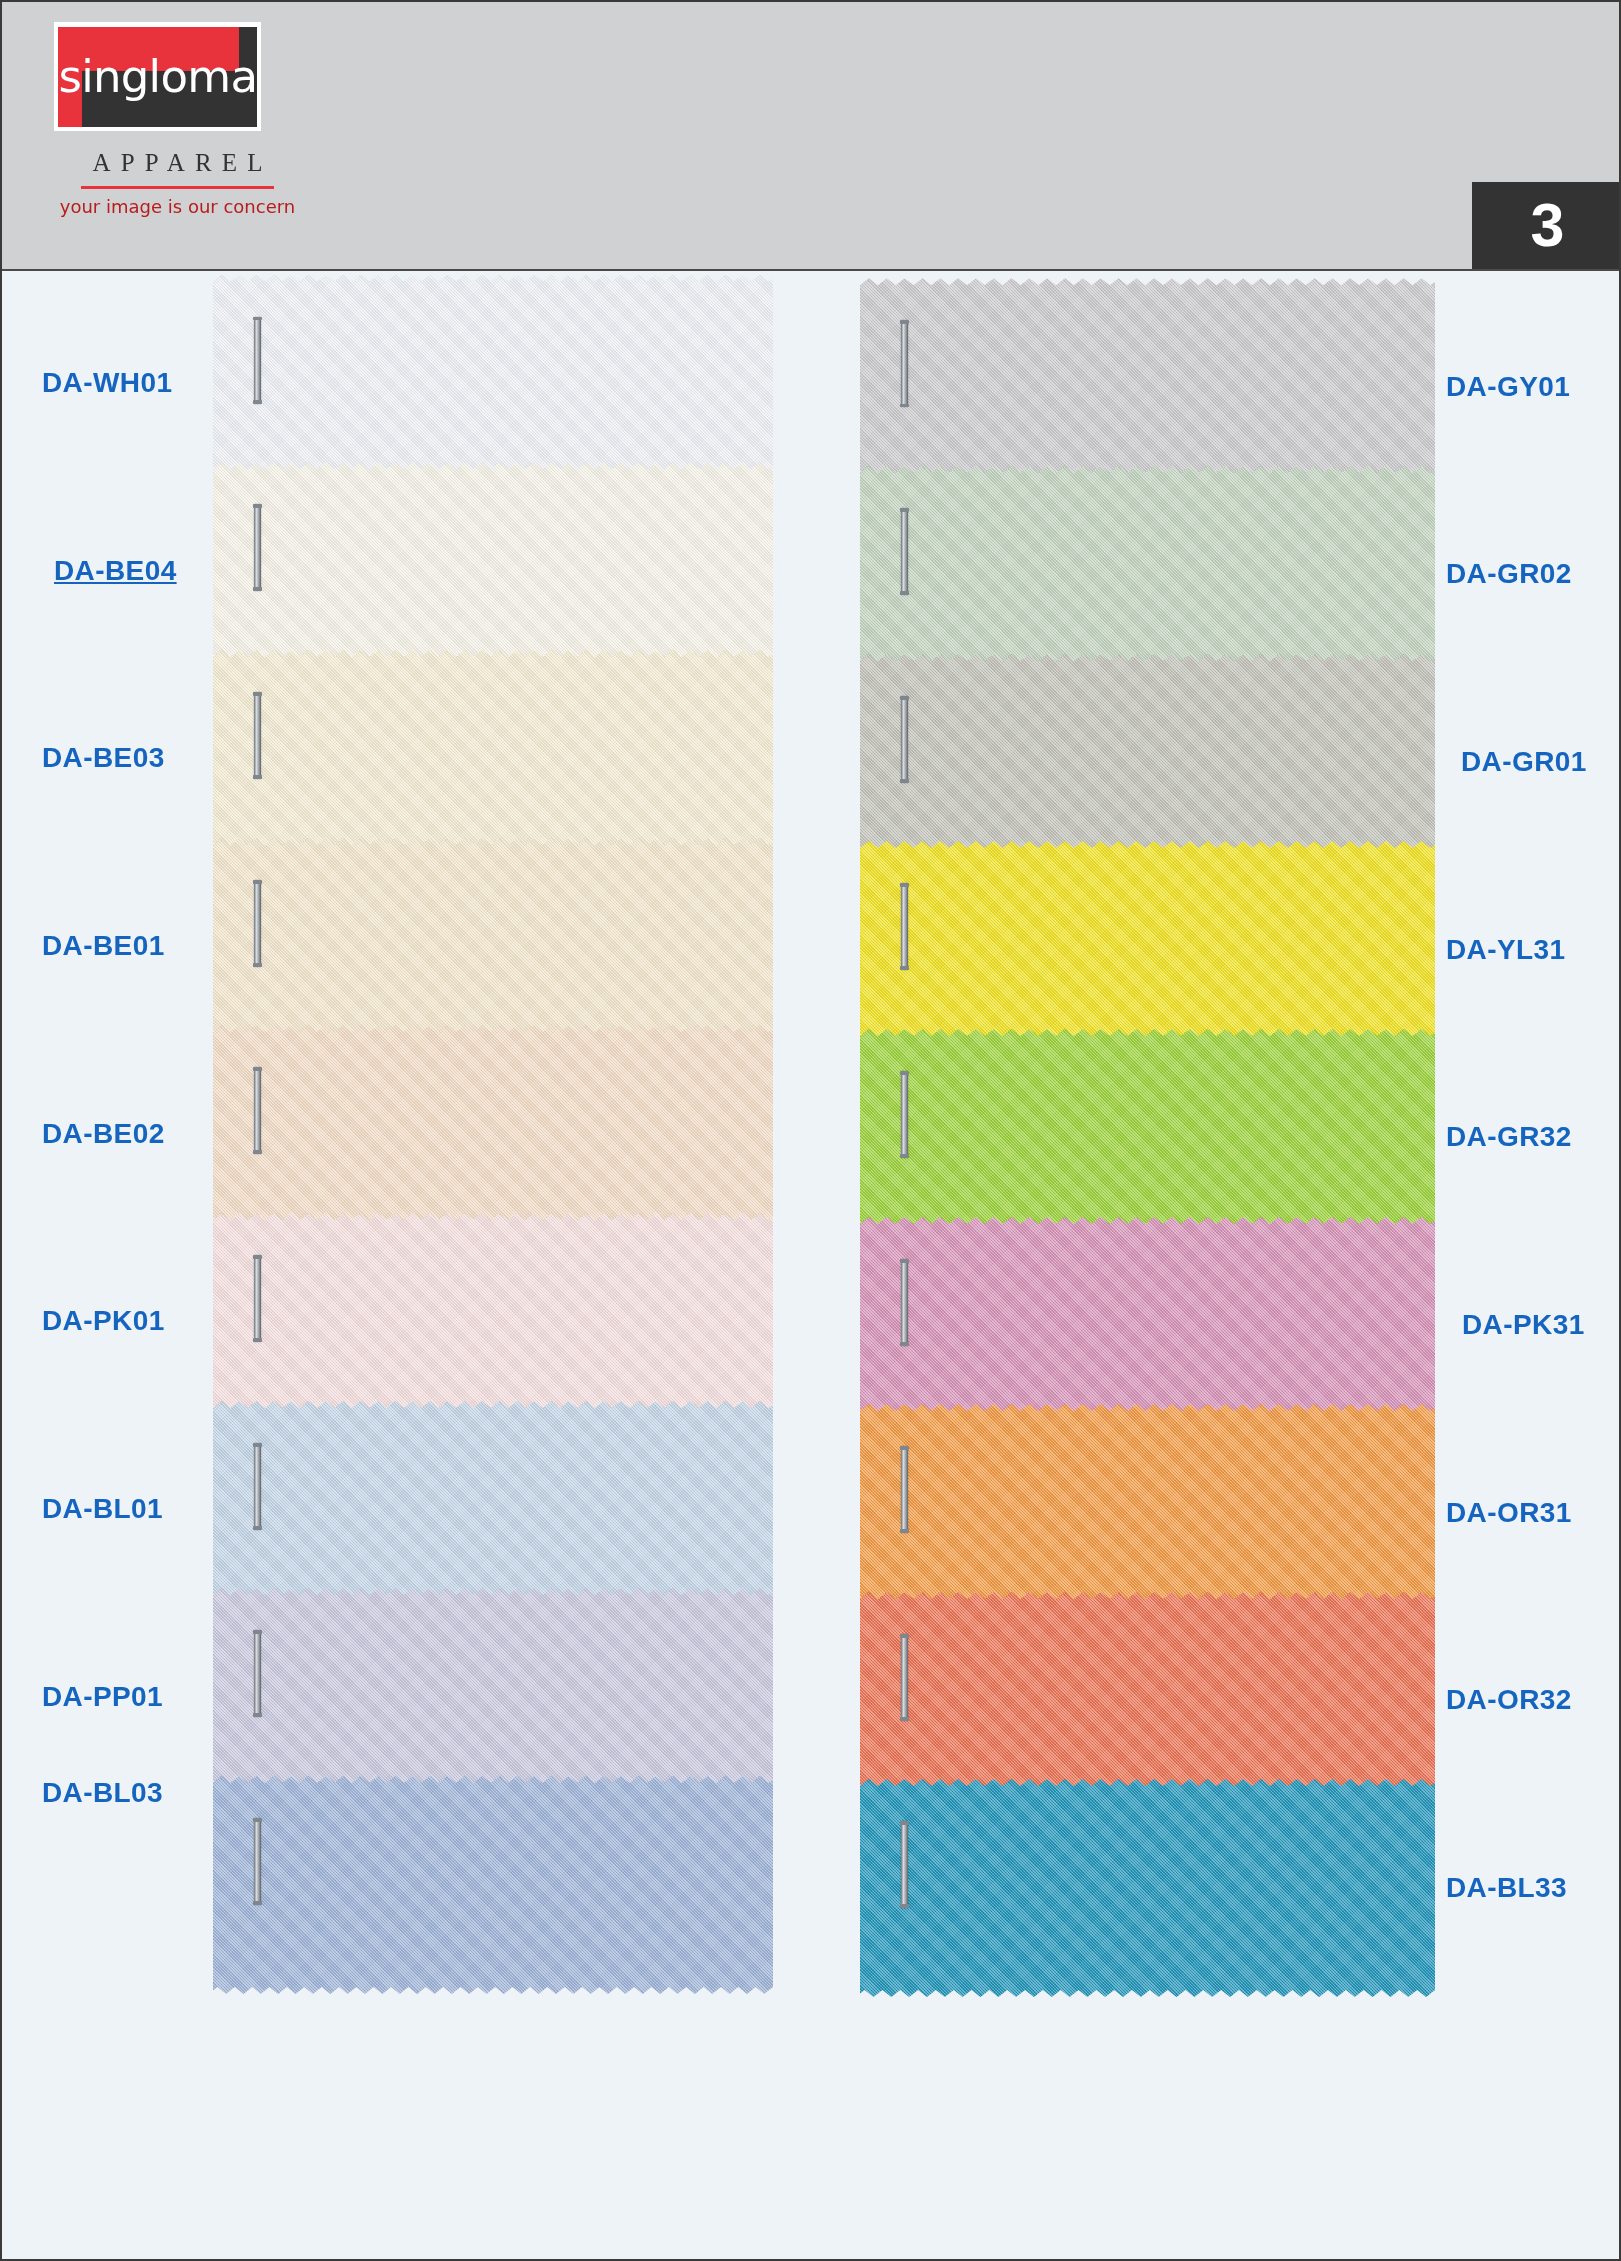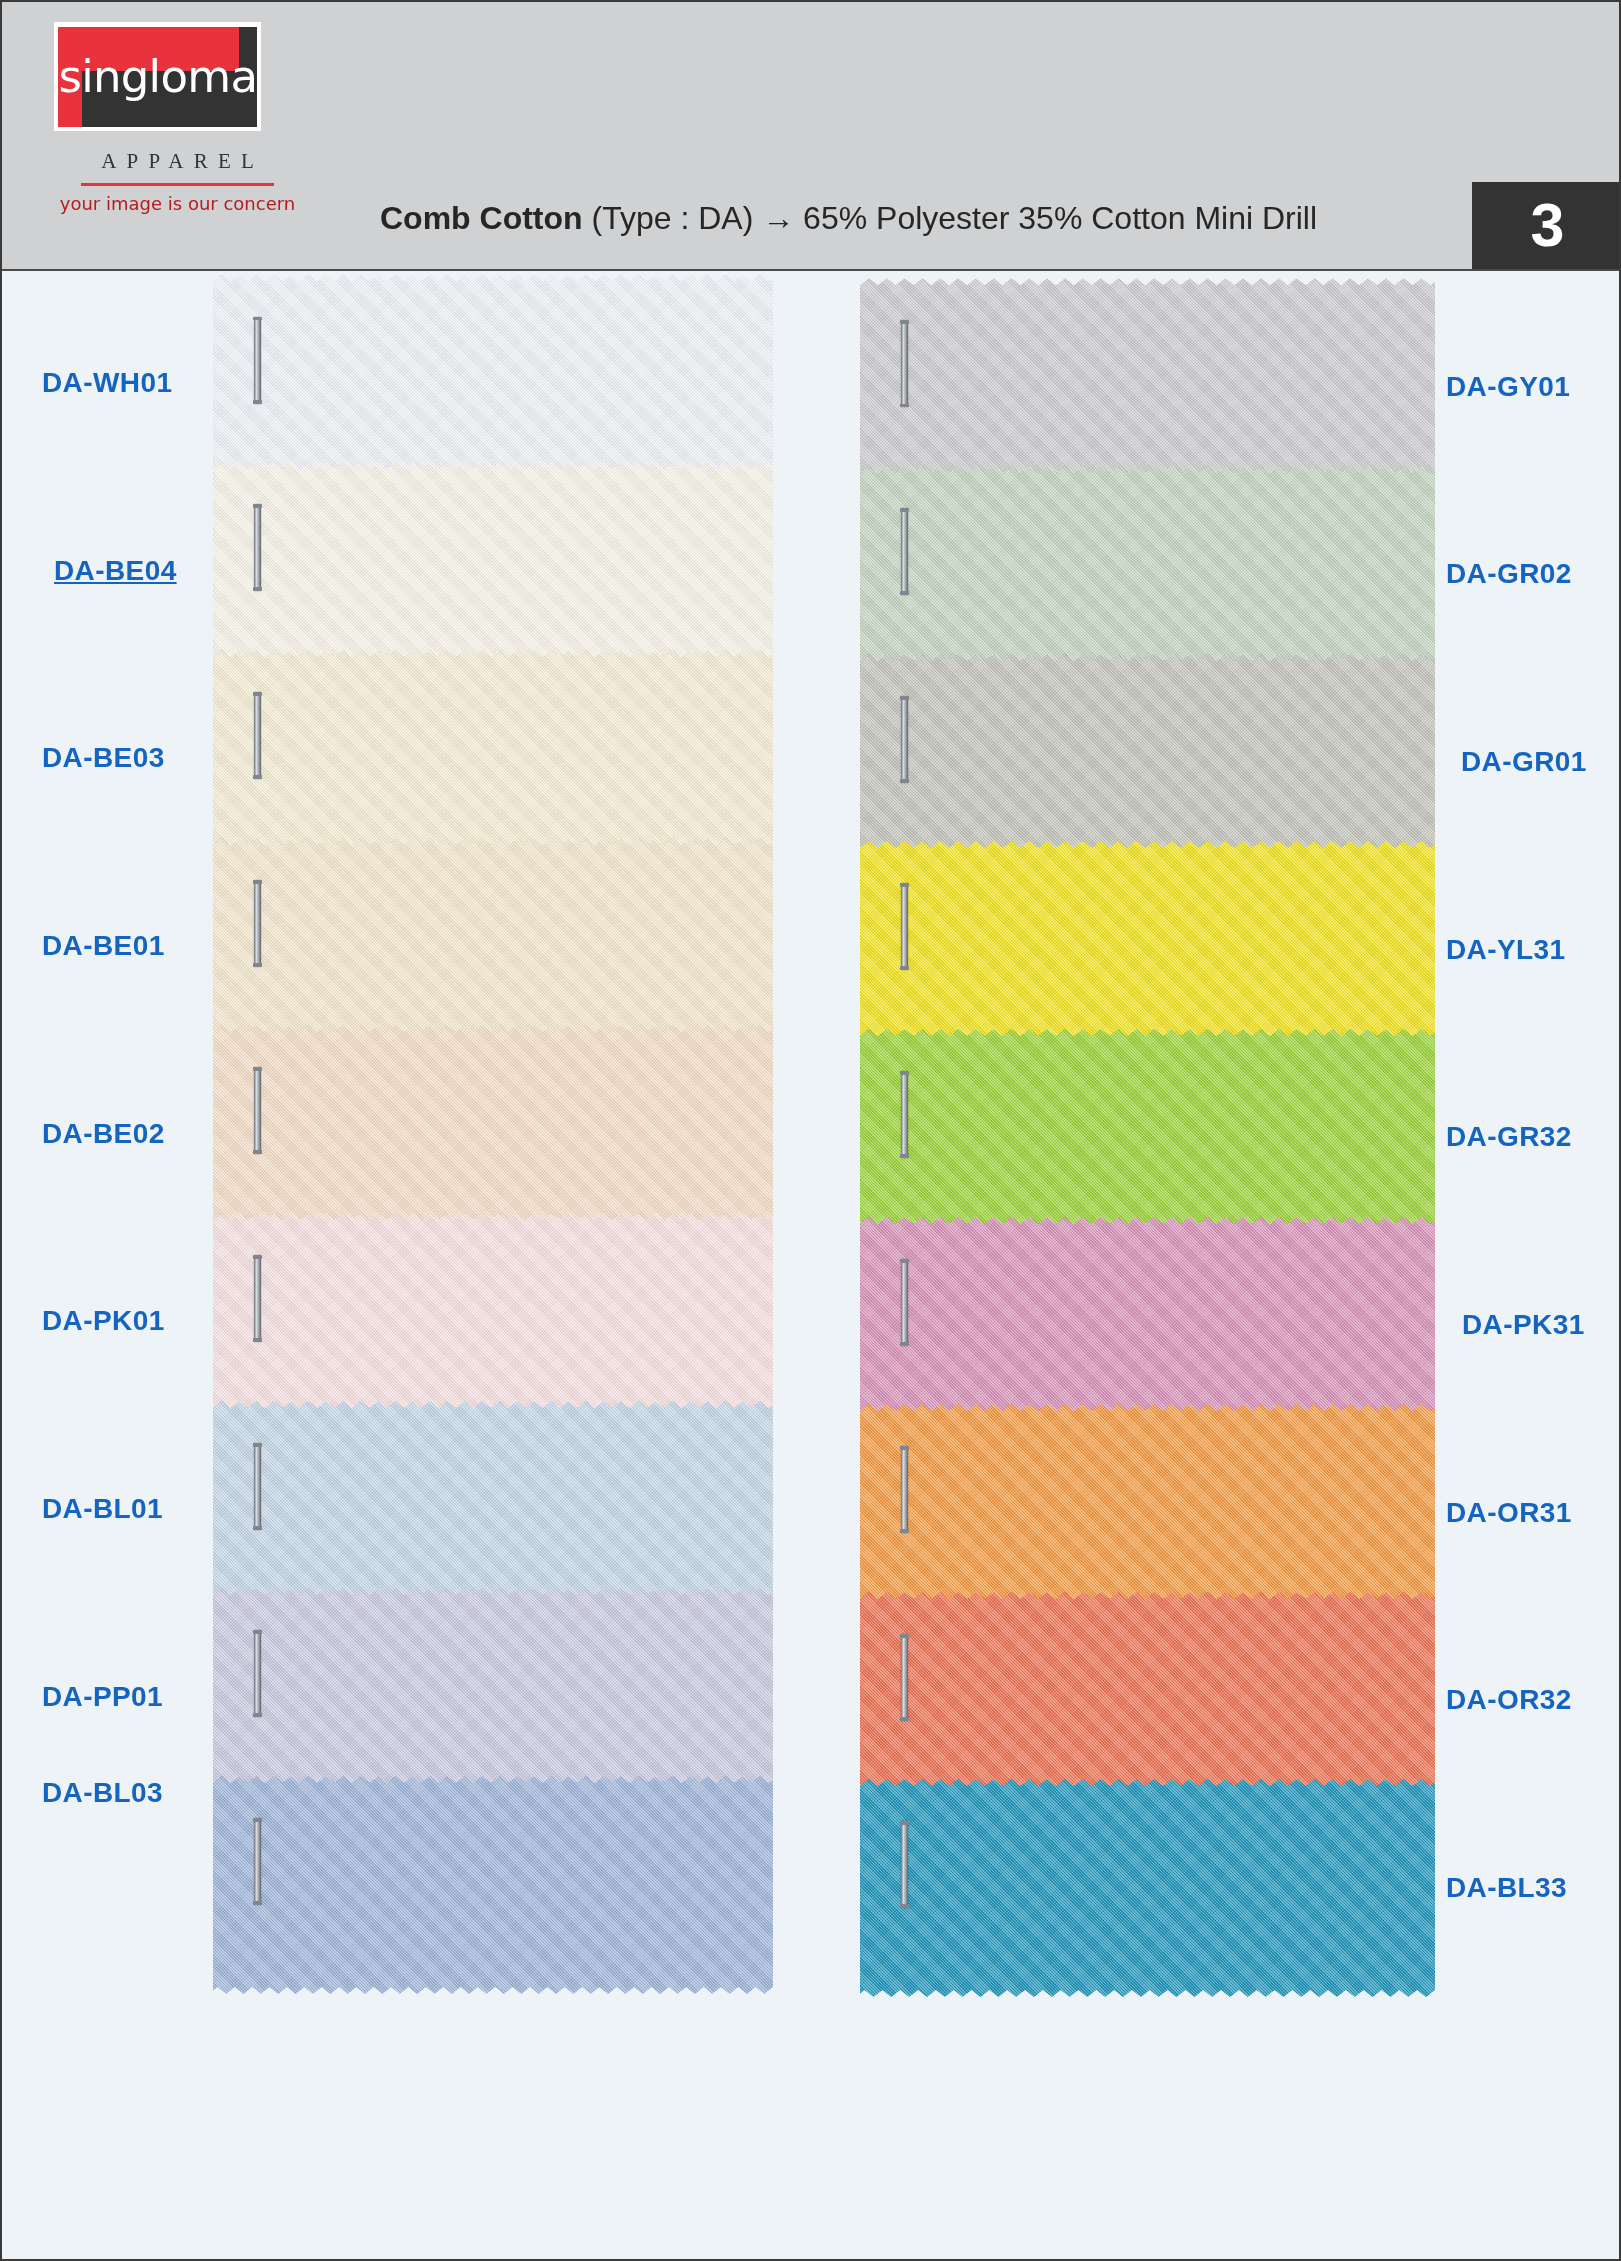--- a/index.html
+++ b/index.html
@@ -58,21 +58,21 @@
     font-size:45px;
     font-weight:400;
     letter-spacing:-0.7px;
     line-height:1;
   }
   .apparel{
     margin-top:17.5px;
     text-align:center;
     color:#333333;
     font-family:"Liberation Serif", serif;
-    font-size:21px;
+    font-size:25px;
     letter-spacing:10.2px;
     font-weight:400;
     padding-left:10.2px;
   }
   .brand-rule{
     margin:8.7px auto 0 auto;
     width:193px;height:3.6px;
     background:#e8323c;
   }
   .tagline{
@@ -207,23 +207,20 @@
           <div class="logo-dark"></div>
           <div class="logo-dark-right"></div>
           <div class="logo-word">singlomax</div>
         </div>
       </div>
       <div class="apparel">APPAREL</div>
       <div class="brand-rule"></div>
       <div class="tagline">your image is our concern</div>
     </div>
 
-    <div class="title">
-      <b>Comb Cotton</b><span> (Type : DA) → 65% Polyester 35% Cotton Mini Drill</span>
-    </div>
 
     <div class="pagebadge">3</div>
   </div>
 
   <div class="board">
     <div class="col col-left" id="col-left">
         <div class="swatch" style="position: absolute; left: 0px; top: 3.6px; width: 100%; height: 218px; z-index: 1;">
           <div class="swatch-shape" style="background: rgb(238, 241, 246); filter: drop-shadow(rgba(90, 100, 115, 0.22) 0px 1.5px 1.5px);">
             <div class="cloth"></div>
           </div>

